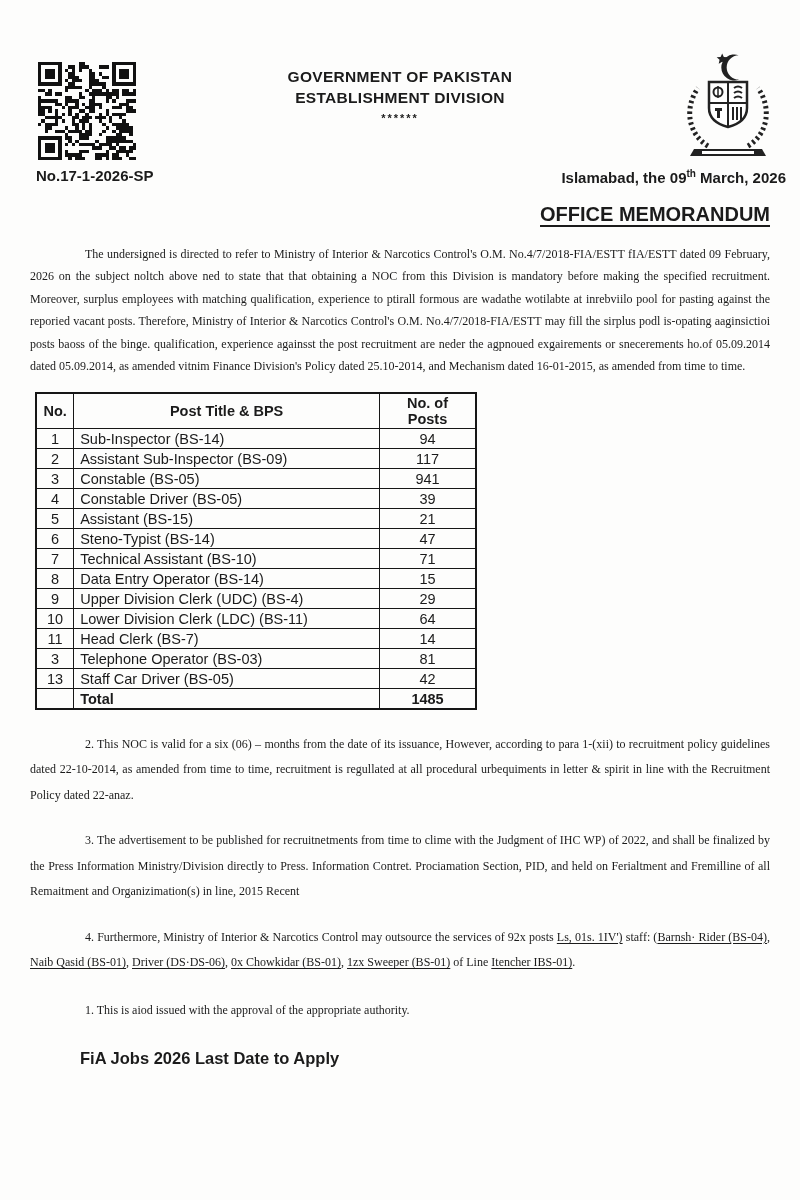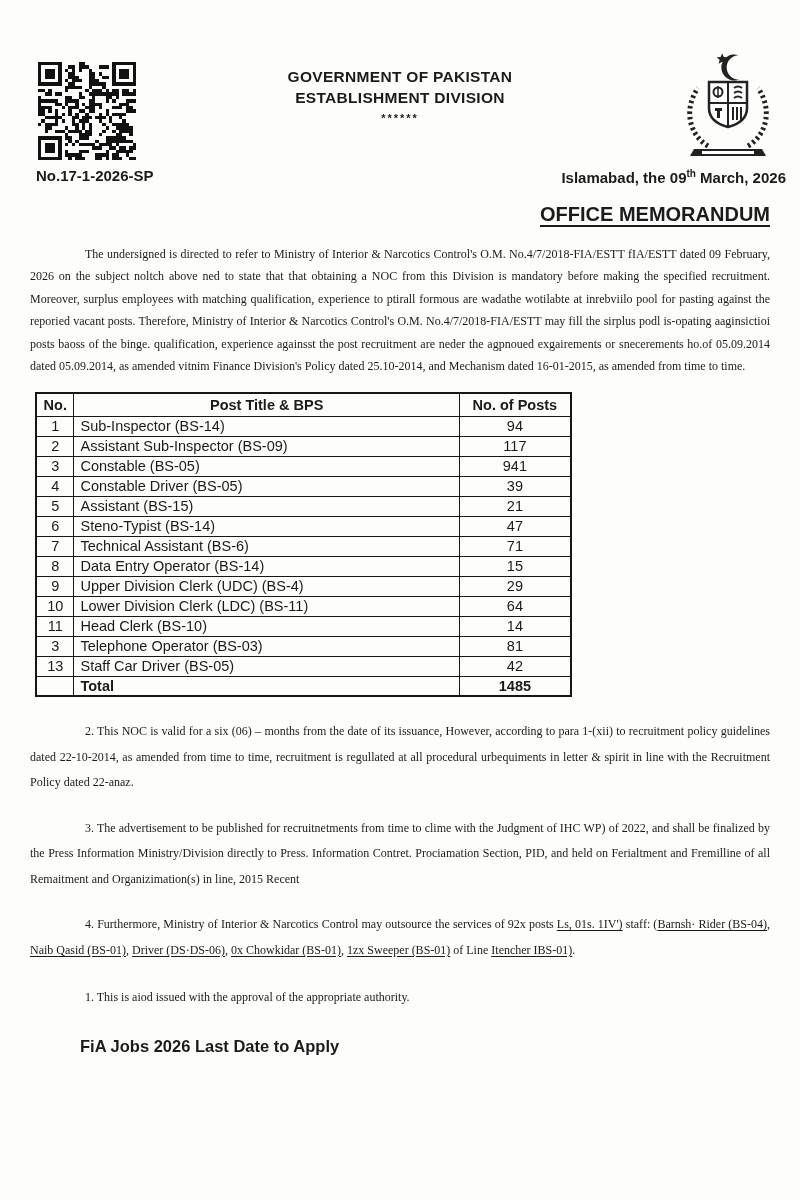--- a/index.html
+++ b/index.html
@@ -41,21 +41,21 @@
   .subject-label { width:76px; flex:0 0 76px; }
   .subject-text { flex:1; text-decoration:underline; text-decoration-thickness:1.5px; text-underline-offset:3px; text-align:justify; }
 
   .body-par { font-size:12px; text-align:justify; text-indent:55px; }
   .par1 { margin-top:17px; line-height:22.4px; }
   .par-sp { line-height:25.5px; }
   .useg { text-decoration:underline; text-underline-offset:2px; }
 
   
   table.posts {
-    border-collapse:collapse; margin:15px 0 0 5px; width:537px;
+    border-collapse:collapse; margin:15px 0 0 5px; width:442px;
     font-family:"Liberation Sans", sans-serif; font-size:14.5px;
     border:2px solid #161616;
   }
   table.posts th, table.posts td { border:1.5px solid #161616; padding:1px 6px; height:20px; }
   table.posts th { font-weight:bold; text-align:center; height:23px; }
   td.c-no { width:38px; text-align:center; }
   td.c-title { width:387px; text-align:left; }
   td.c-posts { width:112px; text-align:center; }
   .total-label { text-align:right; font-weight:bold; padding-right:10px; }
   .total-value { text-align:center; font-weight:bold; }
@@ -483,41 +483,41 @@
             <td class="c-title">Assistant (BS-15)</td>
             <td class="c-posts">21</td>
           </tr>
           <tr>
             <td class="c-no">6</td>
             <td class="c-title">Steno-Typist (BS-14)</td>
             <td class="c-posts">47</td>
           </tr>
           <tr>
             <td class="c-no">7</td>
-            <td class="c-title">Technical Assistant (BS-6)</td>
+            <td class="c-title">Technical Assistant (BS-10)</td>
             <td class="c-posts">71</td>
           </tr>
           <tr>
             <td class="c-no">8</td>
             <td class="c-title">Data Entry Operator (BS-14)</td>
             <td class="c-posts">15</td>
           </tr>
           <tr>
             <td class="c-no">9</td>
             <td class="c-title">Upper Division Clerk (UDC) (BS-4)</td>
             <td class="c-posts">29</td>
           </tr>
           <tr>
             <td class="c-no">10</td>
             <td class="c-title">Lower Division Clerk (LDC) (BS-11)</td>
             <td class="c-posts">64</td>
           </tr>
           <tr>
             <td class="c-no">11</td>
-            <td class="c-title">Head Clerk (BS-10)</td>
+            <td class="c-title">Head Clerk (BS-7)</td>
             <td class="c-posts">14</td>
           </tr>
           <tr>
             <td class="c-no">3</td>
             <td class="c-title">Telephone Operator (BS-03)</td>
             <td class="c-posts">81</td>
           </tr>
           <tr>
             <td class="c-no">13</td>
             <td class="c-title">Staff Car Driver (BS-05)</td>

